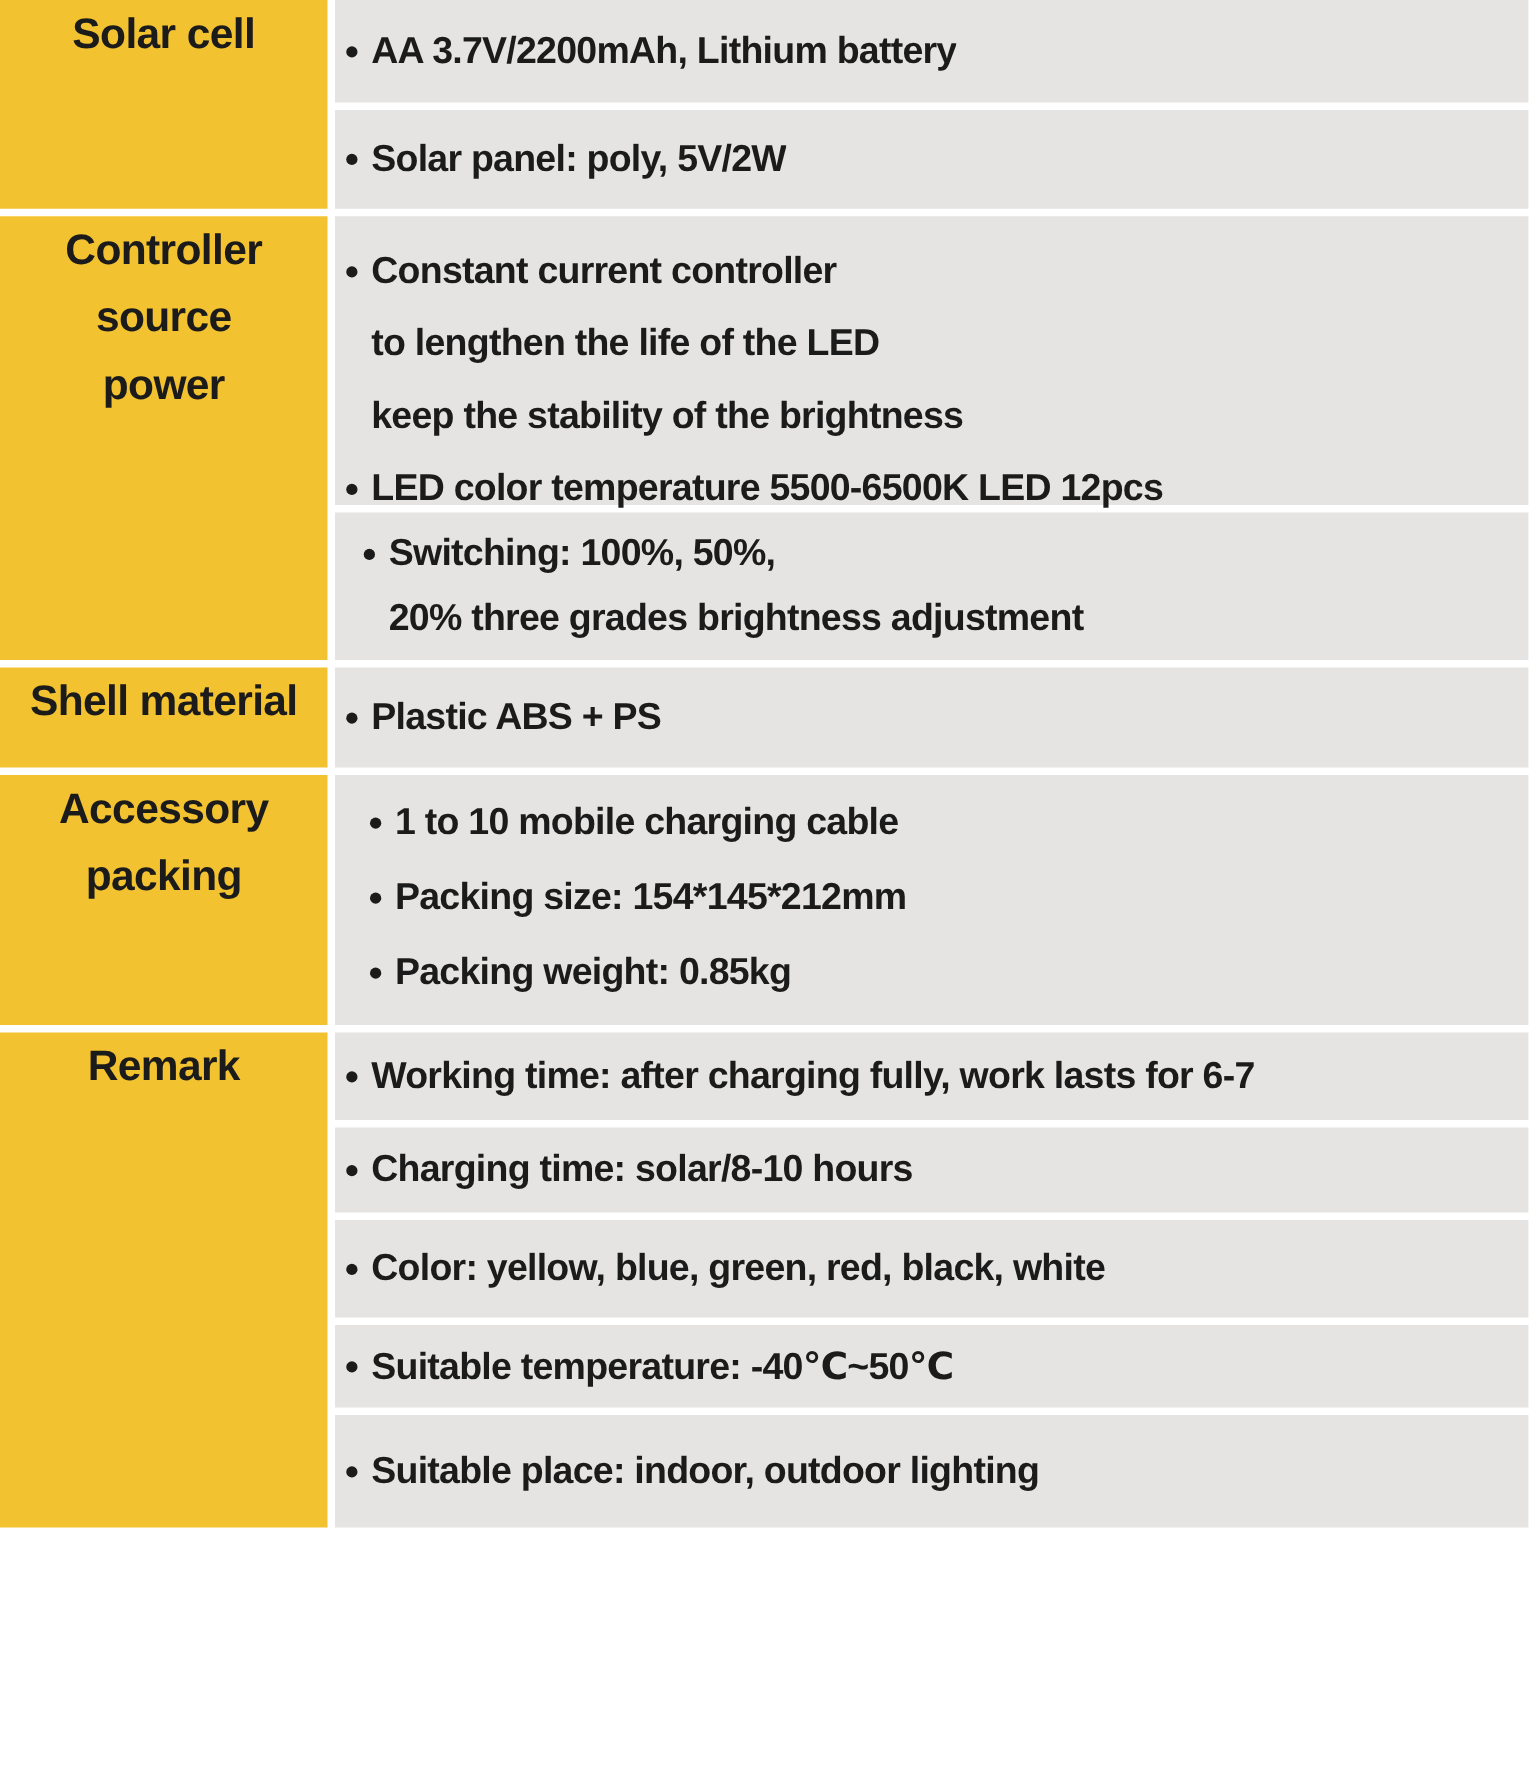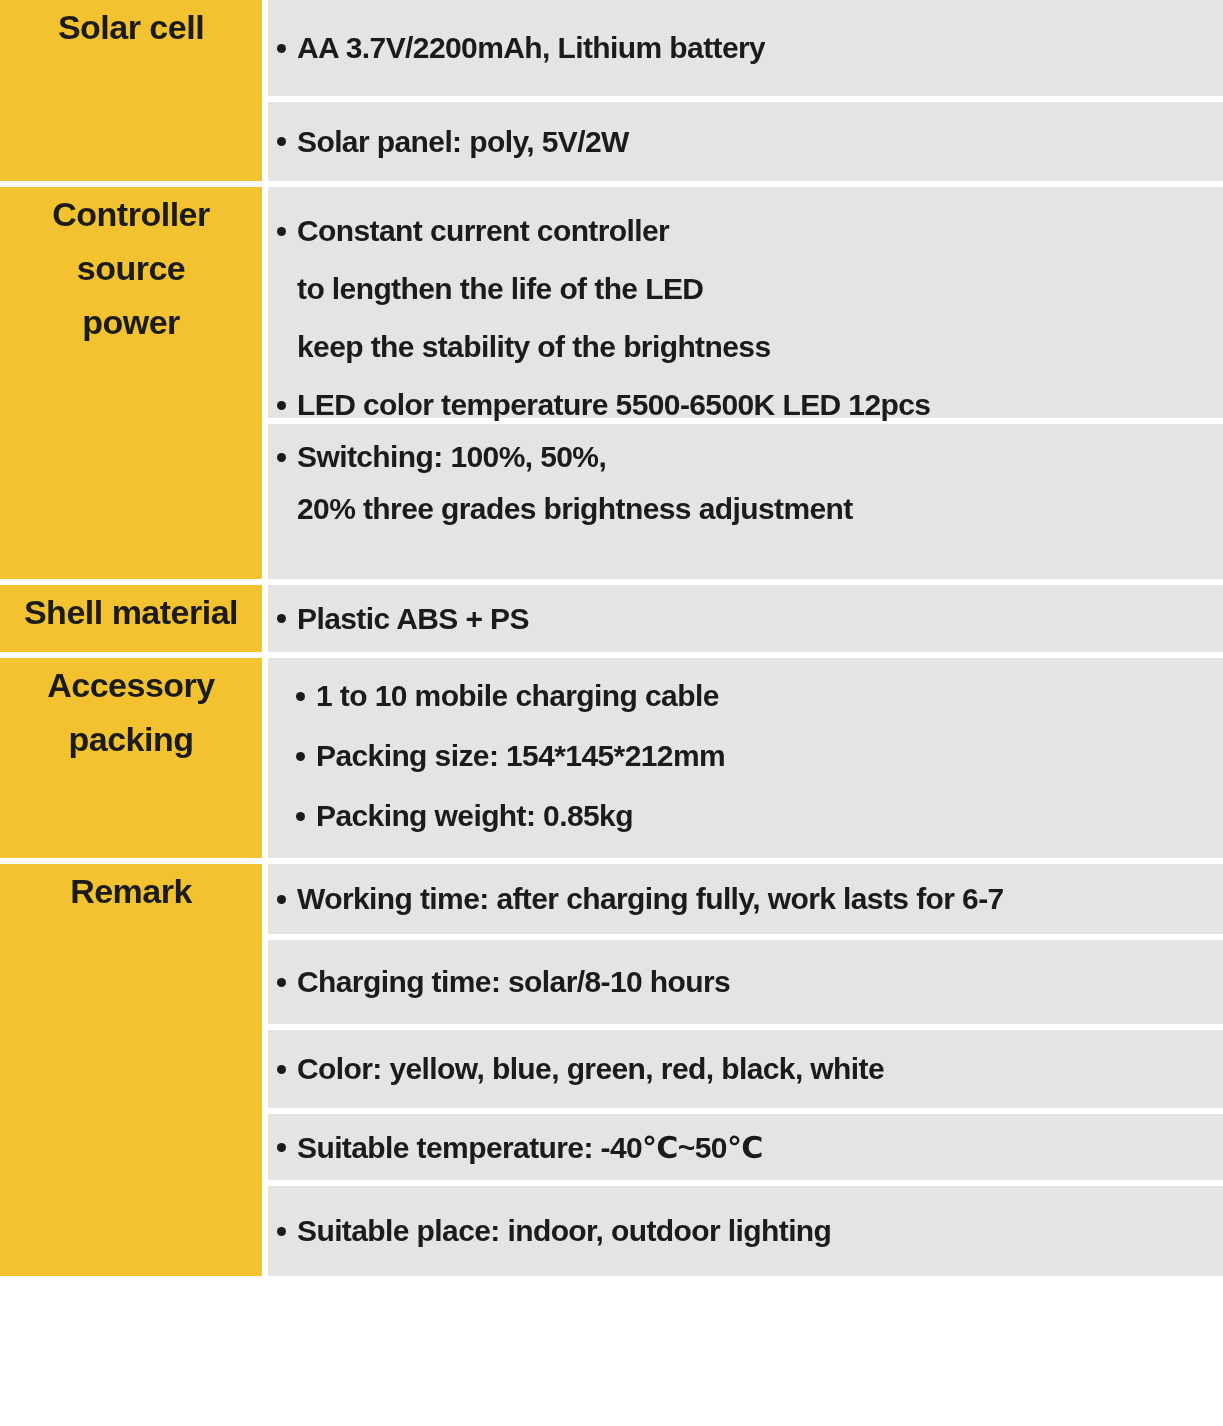--- a/index.html
+++ b/index.html
@@ -53,21 +53,21 @@
 </head>
 <body>
 
 <div class="canvas">
 
   <div class="section">
     <div class="label-cell">
       <div class="label-line">Solar cell</div>
     </div>
     <div class="rows">
-      <div class="cell single" style="height:96px">
+      <div class="cell single" style="height:82px">
         <div class="line">
           <span class="dot"></span>
           <span>AA 3.7V/2200mAh, Lithium battery</span>
         </div>
       </div>
       <div class="cell single" style="height:79px">
         <div class="line">
           <span class="dot"></span>
           <span>Solar panel: poly, 5V/2W</span>
         </div>
@@ -97,39 +97,39 @@
         </div>
         <div class="line">
           <span class="dot"></span>
           <span>LED color temperature 5500-6500K LED 12pcs</span>
         </div>
         <div class="line">
           <span class="dot"></span>
           <span>Luminous flux (LM): 120LM</span>
         </div>
       </div>
-      <div class="cell m52" style="height:155px;box-sizing:border-box;">
+      <div class="cell m52" style="height:118px;box-sizing:border-box;padding-left:14px;">
         <div class="line">
           <span class="dot"></span>
           <span>Switching: 100%, 50%,</span>
         </div>
         <div class="line">
           <span class="dot ghost"></span>
           <span>20% three grades brightness adjustment</span>
         </div>
       </div>
     </div>
   </div>
 
   <div class="section">
     <div class="label-cell">
       <div class="label-line">Shell material</div>
     </div>
     <div class="rows">
-      <div class="cell single" style="height:67px">
+      <div class="cell single" style="height:80px">
         <div class="line">
           <span class="dot"></span>
           <span>Plastic ABS + PS</span>
         </div>
       </div>
     </div>
   </div>
 
   <div class="section">
     <div class="label-cell">
@@ -158,21 +158,21 @@
     <div class="label-cell">
       <div class="label-line">Remark</div>
     </div>
     <div class="rows">
       <div class="cell single" style="height:70px">
         <div class="line">
           <span class="dot"></span>
           <span>Working time: after charging fully, work lasts for 6-7</span>
         </div>
       </div>
-      <div class="cell single" style="height:84px">
+      <div class="cell single" style="height:68px">
         <div class="line">
           <span class="dot"></span>
           <span>Charging time: solar/8-10 hours</span>
         </div>
       </div>
       <div class="cell single" style="height:78px">
         <div class="line">
           <span class="dot"></span>
           <span>Color: yellow, blue, green, red, black, white</span>
         </div>

